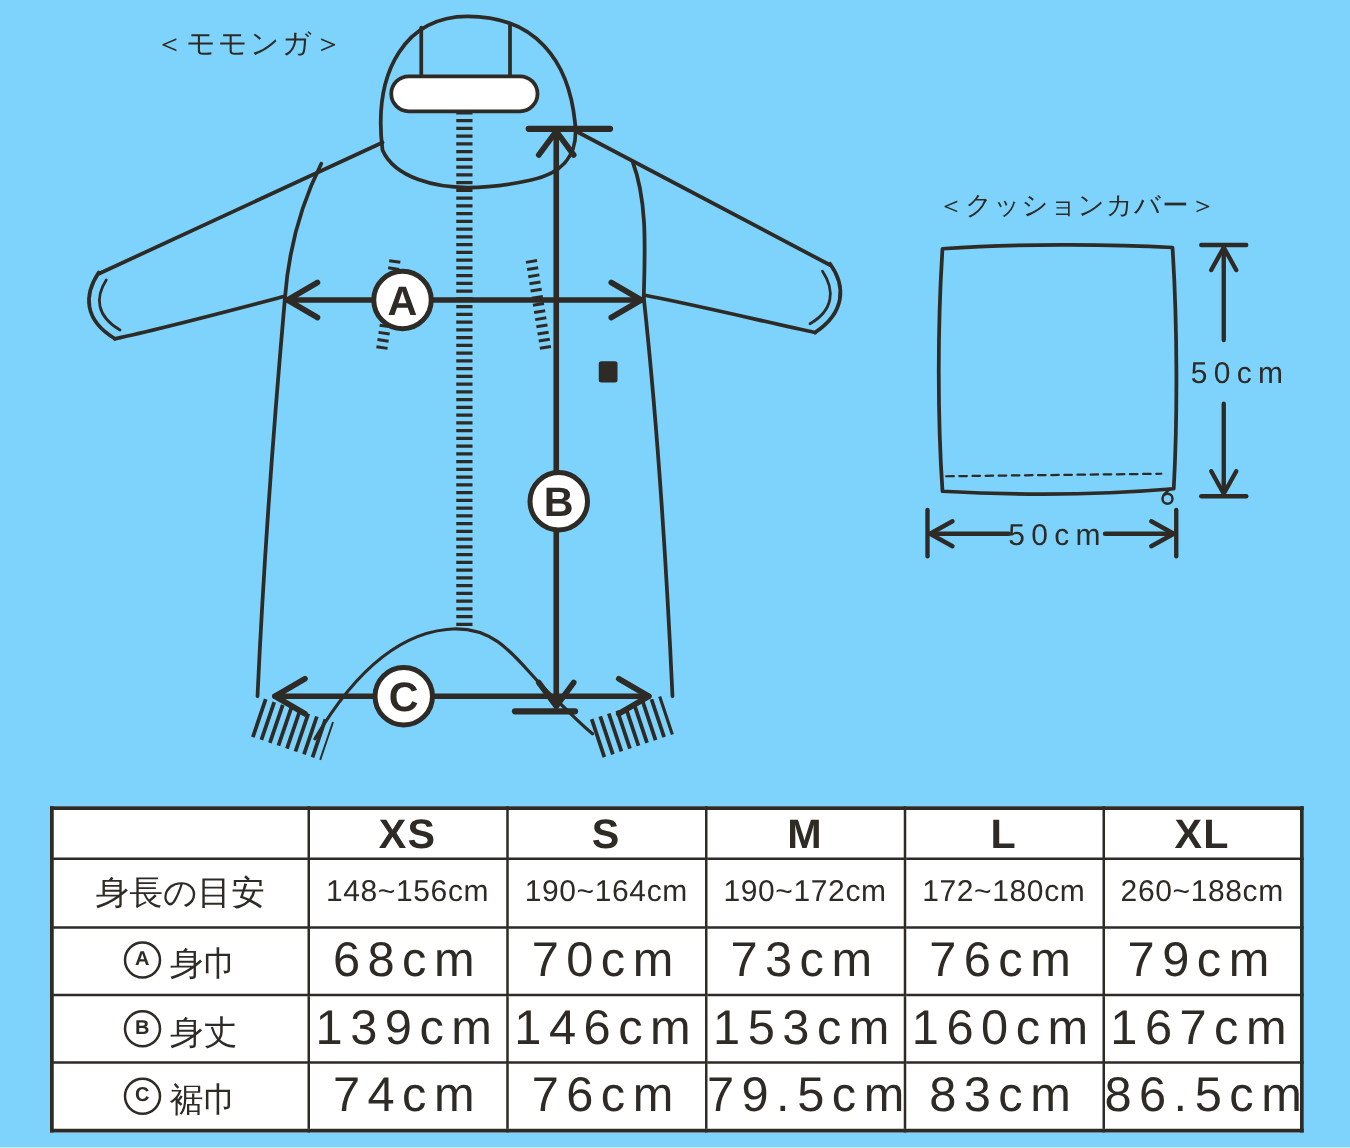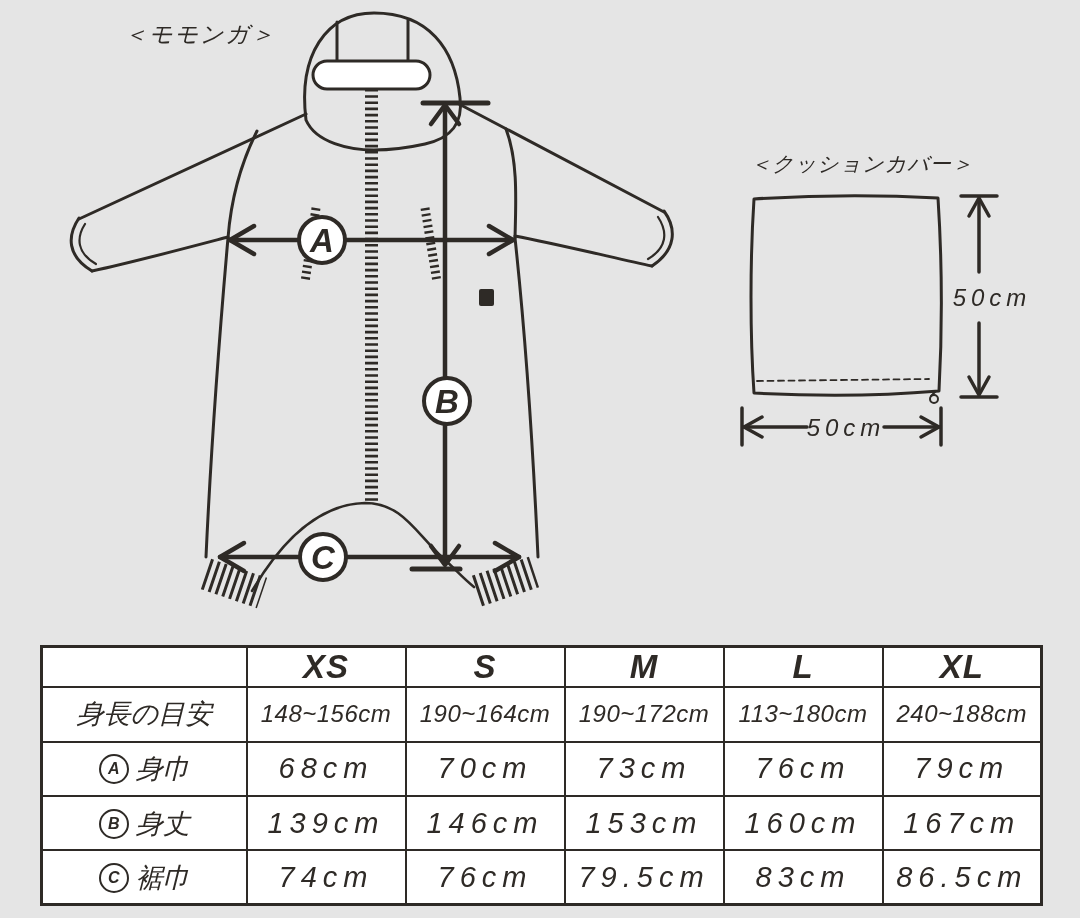--- a/index.html
+++ b/index.html
@@ -1,23 +1,22 @@
 <!DOCTYPE html>
 <html><head>
 <meta charset="utf-8">
 <style>
   html,body{margin:0;padding:0;background:#ffffff;}
   .page{
     position:relative;
     width:1080px;height:918px;
-    background:#e5e5e5;
+    background:#7dd3fc;
     color:#2e2a26;
     font-family:"Liberation Sans","DejaVu Sans",sans-serif;
     overflow:hidden;
-    font-style:italic;
   }
   .diagram-svg{position:absolute;left:0;top:0;}
   .diagram-svg text{
     fill:#2e2a26;
     font-family:"Liberation Sans","DejaVu Sans",sans-serif;
   }
   .dia-title{font-size:23px;letter-spacing:2px;}
   .dia-title-small{font-size:21px;letter-spacing:1px;}
   .dim-label{font-size:24px;letter-spacing:5px;font-weight:500;}
   .circ-letter{font-size:33px;font-weight:bold;}
@@ -35,32 +34,32 @@
     padding:0;
     white-space:nowrap;
     overflow:hidden;
   }
   table.size-table{border:3.5px solid #2e2a26;}
   tr.hdr{height:35px;}
   tr.datarow{height:54px;}
   th.corner{width:205px;}
   .size-col{font-size:33px;font-weight:bold;letter-spacing:1px;}
   .row-label{font-size:27px;font-weight:normal;}
-  .row-label .lbl-wrap{display:inline-flex;align-items:center;gap:7px;justify-content:center;}
+  .row-label .lbl-wrap{display:inline-flex;align-items:flex-start;gap:7px;justify-content:center;}
   .circ{
     display:inline-flex;align-items:center;justify-content:center;
     width:26px;height:26px;
     border:2.5px solid #2e2a26;border-radius:50%;
     font-size:16px;font-weight:bold;
     font-family:"Liberation Sans",sans-serif;
     flex:0 0 auto;
   }
   .circ:empty{display:none;}
   .range-cell{font-size:24px;letter-spacing:0.5px;}
-  .num-cell{font-size:29px;letter-spacing:6px;padding-left:6px;margin-top:44px;}
+  .num-cell{font-size:39px;letter-spacing:6px;padding-left:6px;margin-top:44px;}
 </style>
 </head>
 <body>
 
 <div class="page">
 
   <svg class="diagram-svg" width="1080" height="632" viewBox="0 0 1080 632">
 
     <g stroke="#2e2a26" fill="none" stroke-width="3" stroke-linecap="round" stroke-linejoin="round">
 
@@ -188,22 +187,22 @@
     <tr class="datarow">
       <th class="row-label">
         <span class="lbl-wrap">
 
           <span>身長の目安</span>
         </span>
       </th>
       <td class="range-cell">148~156cm</td>
       <td class="range-cell">190~164cm</td>
       <td class="range-cell">190~172cm</td>
-      <td class="range-cell">113~180cm</td>
-      <td class="range-cell">240~188cm</td>
+      <td class="range-cell">172~180cm</td>
+      <td class="range-cell">260~188cm</td>
     </tr>
     <tr class="datarow">
       <th class="row-label">
         <span class="lbl-wrap">
           <span class="circ">A</span>
           <span>身巾</span>
         </span>
       </th>
       <td class="num-cell">68cm</td>
       <td class="num-cell">70cm</td>

